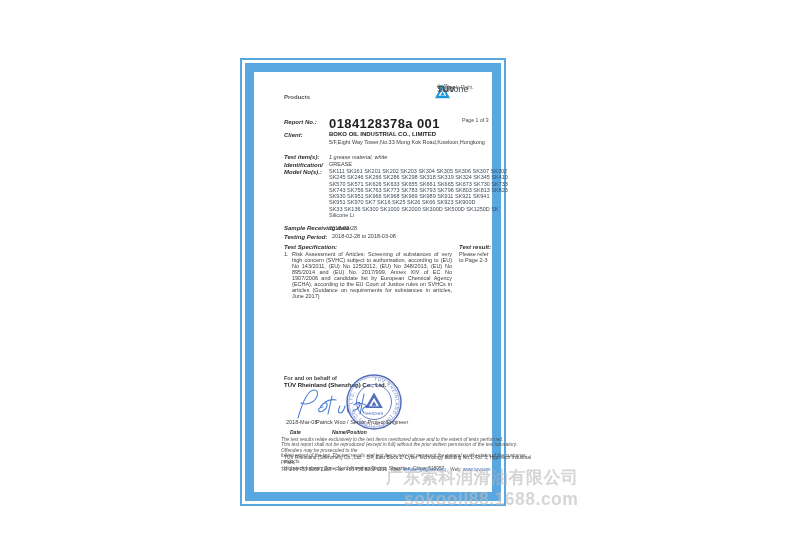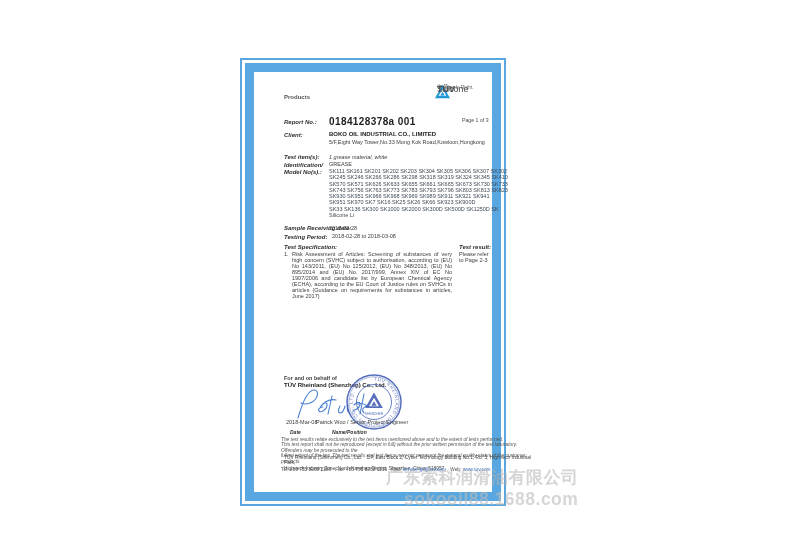--- a/index.html
+++ b/index.html
@@ -18,21 +18,21 @@
   }
   .cert{position:absolute;left:0;top:0;right:0;bottom:0;background:#fff;}
   .cert *{position:absolute;}
   
   .tiny{font-size:6px;line-height:7px;color:#3c3c3c;}
   .lbl{font-size:6px;line-height:6.5px;font-style:italic;font-weight:bold;color:#2f2f2f;}
   .val-b{font-size:6px;line-height:6.5px;font-weight:bold;color:#222;}
   .small{font-size:5.5px;line-height:6px;color:#3d3d3d;}
   .pre{white-space:pre-line;}
   .micro{font-size:4.8px;line-height:5.4px;color:#555;}
-  .reportno{font-size:10px;font-weight:bold;letter-spacing:.4px;color:#1e1e1e;}
+  .reportno{font-size:13px;font-weight:bold;letter-spacing:.4px;color:#1e1e1e;}
   .pageind{font-size:5.2px;color:#4a4a4a;}
   
   .logo-row{display:flex;align-items:flex-start;gap:3px;position:absolute;}
   .logo-text{font-size:9px;color:#4d4f53;letter-spacing:0;white-space:nowrap;}
   .logo-text .tuv{font-weight:bold;}
   .logo-text .reg{font-size:5px;vertical-align:super;}
   .tagline{font-size:5px;color:#6b6d70;}
   
   .stamp{opacity:.85;}
   .wm-cn{

